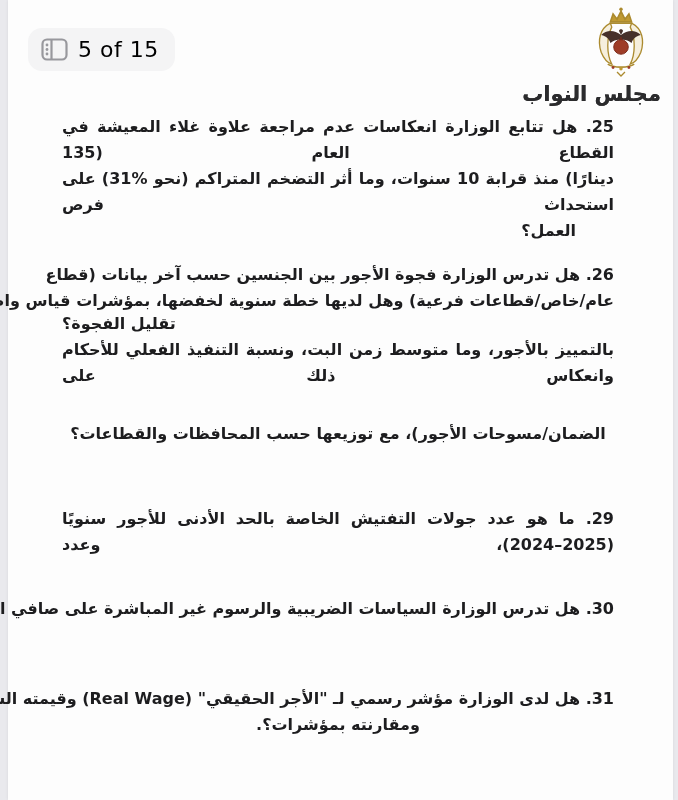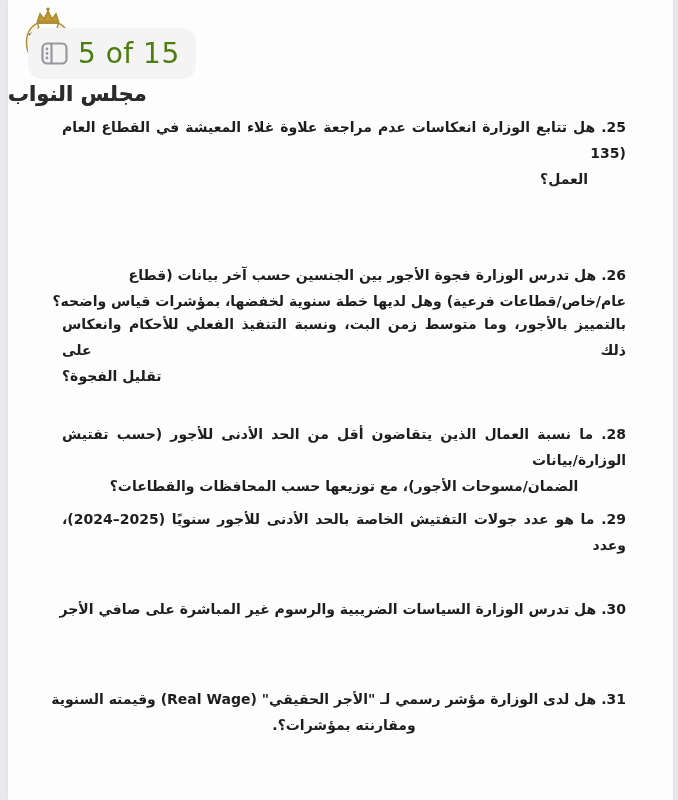--- a/index.html
+++ b/index.html
@@ -20,49 +20,49 @@
   .pill {
     position: absolute;
     left: 28px; top: 28px;
     display: flex; align-items: center; gap: 10px;
     background: #f4f4f5;
     border-radius: 14px;
     padding: 9px 16px 9px 13px;
     cursor: pointer;
   }
   .pill .num {
-    color: #4d7c0f;
-    font-size: 28px;
+    color: #000000;
+    font-size: 22px;
     font-weight: 500;
     letter-spacing: 0.5px;
     font-family: "DejaVu Sans", sans-serif;
   }
   
   .letterhead {
     position: absolute;
     left: 0; right: 12px; top: 6px;
-    text-align: left;
+    text-align: right;
   }
   .emblem { display: inline-block; }
   .calligraphy {
     margin-top: -2px;
     font-size: 21px;
     font-weight: 700;
     color: #2b2b2d;
     letter-spacing: -0.5px;
     direction: rtl;
     text-shadow: 0 0 0.6px #2b2b2d;
   }
   
   .q {
     position: absolute;
-    left: 54px; right: 47px;
+    left: 54px; right: 59px;
     direction: rtl;
     color: #1d1d1f;
-    font-size: 14px;
+    font-size: 16px;
     font-weight: 700;
     line-height: 26px;
     font-family: "DejaVu Sans", sans-serif;
   }
   .ln { display: block; white-space: nowrap; }
   .ln.f { white-space: normal; text-align: justify; text-align-last: justify; }
   .ln.r { text-align: right; }
   .ln.c { text-align: center; }
   .ln.l { text-align: left; }
   .ln.pad-r { padding-left: 0; padding-right: 38px; }
@@ -103,35 +103,35 @@
       <circle cx="48" cy="93" r="2.2" fill="#9e3c27"></circle>
       <circle cx="60" cy="95" r="2.6" fill="#c09a33"></circle>
       <circle cx="72" cy="93" r="2.2" fill="#9e3c27"></circle>
       <path d="M54 100 L60 106 L66 100" stroke="#ab8a2e" stroke-width="2" fill="none"></path>
     </svg>
     <div class="calligraphy">مجلس النواب</div>
   </div>
 
   <div class="q q25">
     <span class="ln f">25. هل تتابع الوزارة انعكاسات عدم مراجعة علاوة غلاء المعيشة في القطاع العام (135</span>
+    <span class="ln f">دينارًا) منذ قرابة 10 سنوات، وما أثر التضخم المتراكم (نحو %31) على استحداث فرص</span>
     <span class="ln r pad-r">العمل؟</span>
   </div>
 
   <div class="q q26">
     <span class="ln r">26. هل تدرس الوزارة فجوة الأجور بين الجنسين حسب آخر بيانات (قطاع</span>
     <span class="ln c">عام/خاص/قطاعات فرعية) وهل لديها خطة سنوية لخفضها، بمؤشرات قياس واضحه؟</span>
   </div>
 
   <div class="q q27">
+    <span class="ln l">تقليل الفجوة؟</span>
     <span class="ln f">بالتمييز بالأجور، وما متوسط زمن البت، ونسبة التنفيذ الفعلي للأحكام وانعكاس ذلك على</span>
-    <span class="ln l">تقليل الفجوة؟</span>
   </div>
 
   <div class="q q28">
-    <span class="ln f">28. ما نسبة العمال الذين يتقاضون أقل من الحد الأدنى للأجور (حسب تفتيش الوزارة/بيانات</span>
     <span class="ln c">الضمان/مسوحات الأجور)، مع توزيعها حسب المحافظات والقطاعات؟</span>
   </div>
 
   <div class="q q29">
     <span class="ln f">29. ما هو عدد جولات التفتيش الخاصة بالحد الأدنى للأجور سنويًا (⁦2024–2025⁩)، وعدد</span>
   </div>
 
   <div class="q q30">
     <span class="ln r">30. هل تدرس الوزارة السياسات الضريبية والرسوم غير المباشرة على صافي الأجر</span>
   </div>

